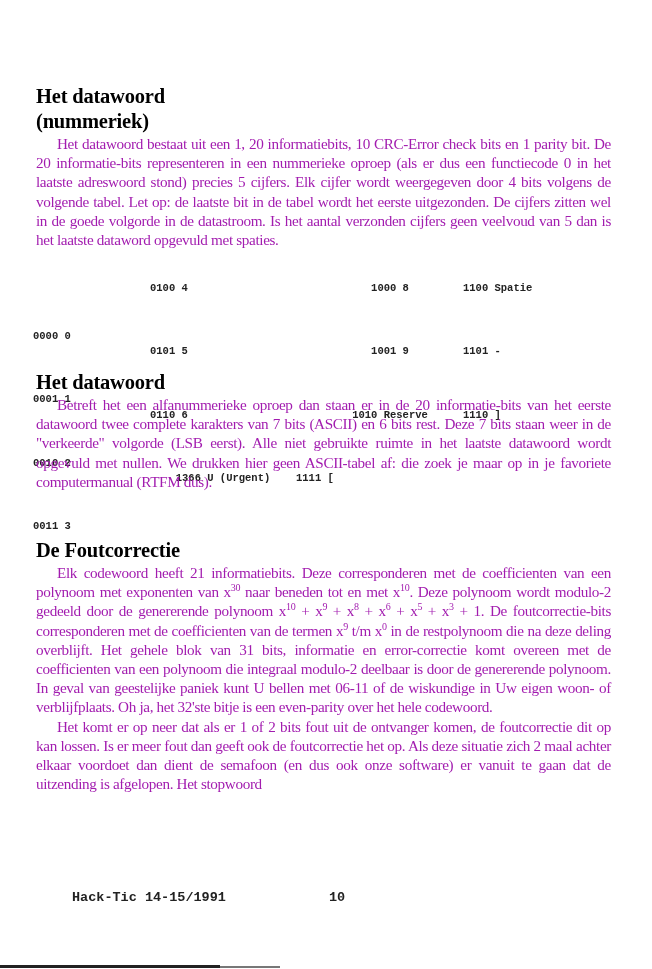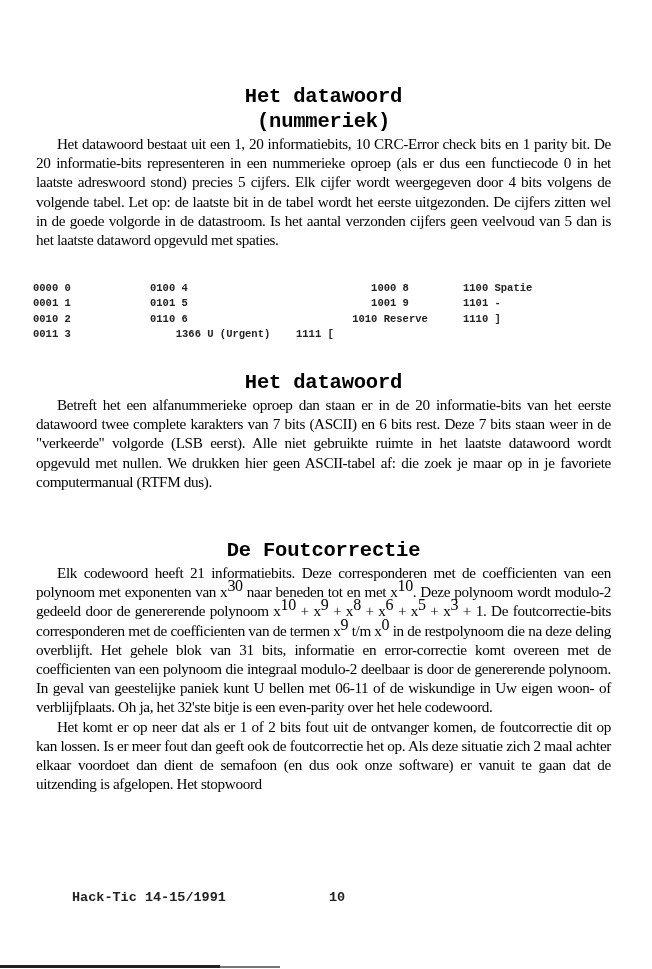--- a/index.html
+++ b/index.html
@@ -1,38 +1,38 @@
 <!DOCTYPE html>
 <html><head>
 <meta charset="utf-8">
 <style>
   html, body { margin: 0; padding: 0; background: #ffffff; }
   body { width: 652px; height: 969px; position: relative; overflow: hidden; color: #111; }
   .page { position: absolute; left: 0; top: 0; width: 652px; height: 969px; }
   h2.section-title {
-    font-family: Liberation Mono, monospace;
+    font-family: Liberation Serif, serif;
     font-weight: bold; font-size: 20.5px; line-height: 25px;
-    text-align: center; margin: 0; color: #000; letter-spacing: -0.2px;
+    margin: 0; color: #000; letter-spacing: -0.2px;
   }
   .para {
     font-family: "Liberation Serif", "DejaVu Serif", serif;
     font-size: 15.2px; line-height: 19.2px; text-align: justify;
-    margin: 0; color: #000000; letter-spacing: -0.35px;
+    margin: 0; color: #a21caf; letter-spacing: -0.35px;
   }
   .indent { text-indent: 21px; }
   .block { position: absolute; left: 36px; width: 575px; }
-  sup { font-size: 16px; line-height: 0; vertical-align: 6px; }
+  sup { font-size: 10px; line-height: 0; vertical-align: 6px; }
   .code-table {
     position: absolute; left: 33px; top: 281px; width: 560px;
     font-family: "Liberation Mono", "DejaVu Sans Mono", monospace;
     font-size: 10.5px; line-height: 15.3px; font-weight: bold; color: #222;
   }
   .code-row { display: flex; }
   .code-cell { white-space: pre; }
-  .c0 { width: 117px; } .c1 { width: 167px; } .c2 { width: 146px; text-align: center; } .c3 { width: 120px; }
+  .c0 { width: 117px; margin-top: 48px; } .c1 { width: 167px; } .c2 { width: 146px; text-align: center; } .c3 { width: 120px; }
   .footer {
     position: absolute; top: 890px; left: 60px;
     font-family: "Liberation Mono", "DejaVu Sans Mono", monospace;
     font-size: 13.5px; font-weight: bold; color: #222;
   }
   .footer-pub { position: absolute; left: 12px; white-space: pre; }
   .footer-page { position: absolute; left: 269px; white-space: pre; }
   .edge-line {
     position: absolute; left: 0; top: 965px; width: 220px; height: 3px; background: #222;
   }

